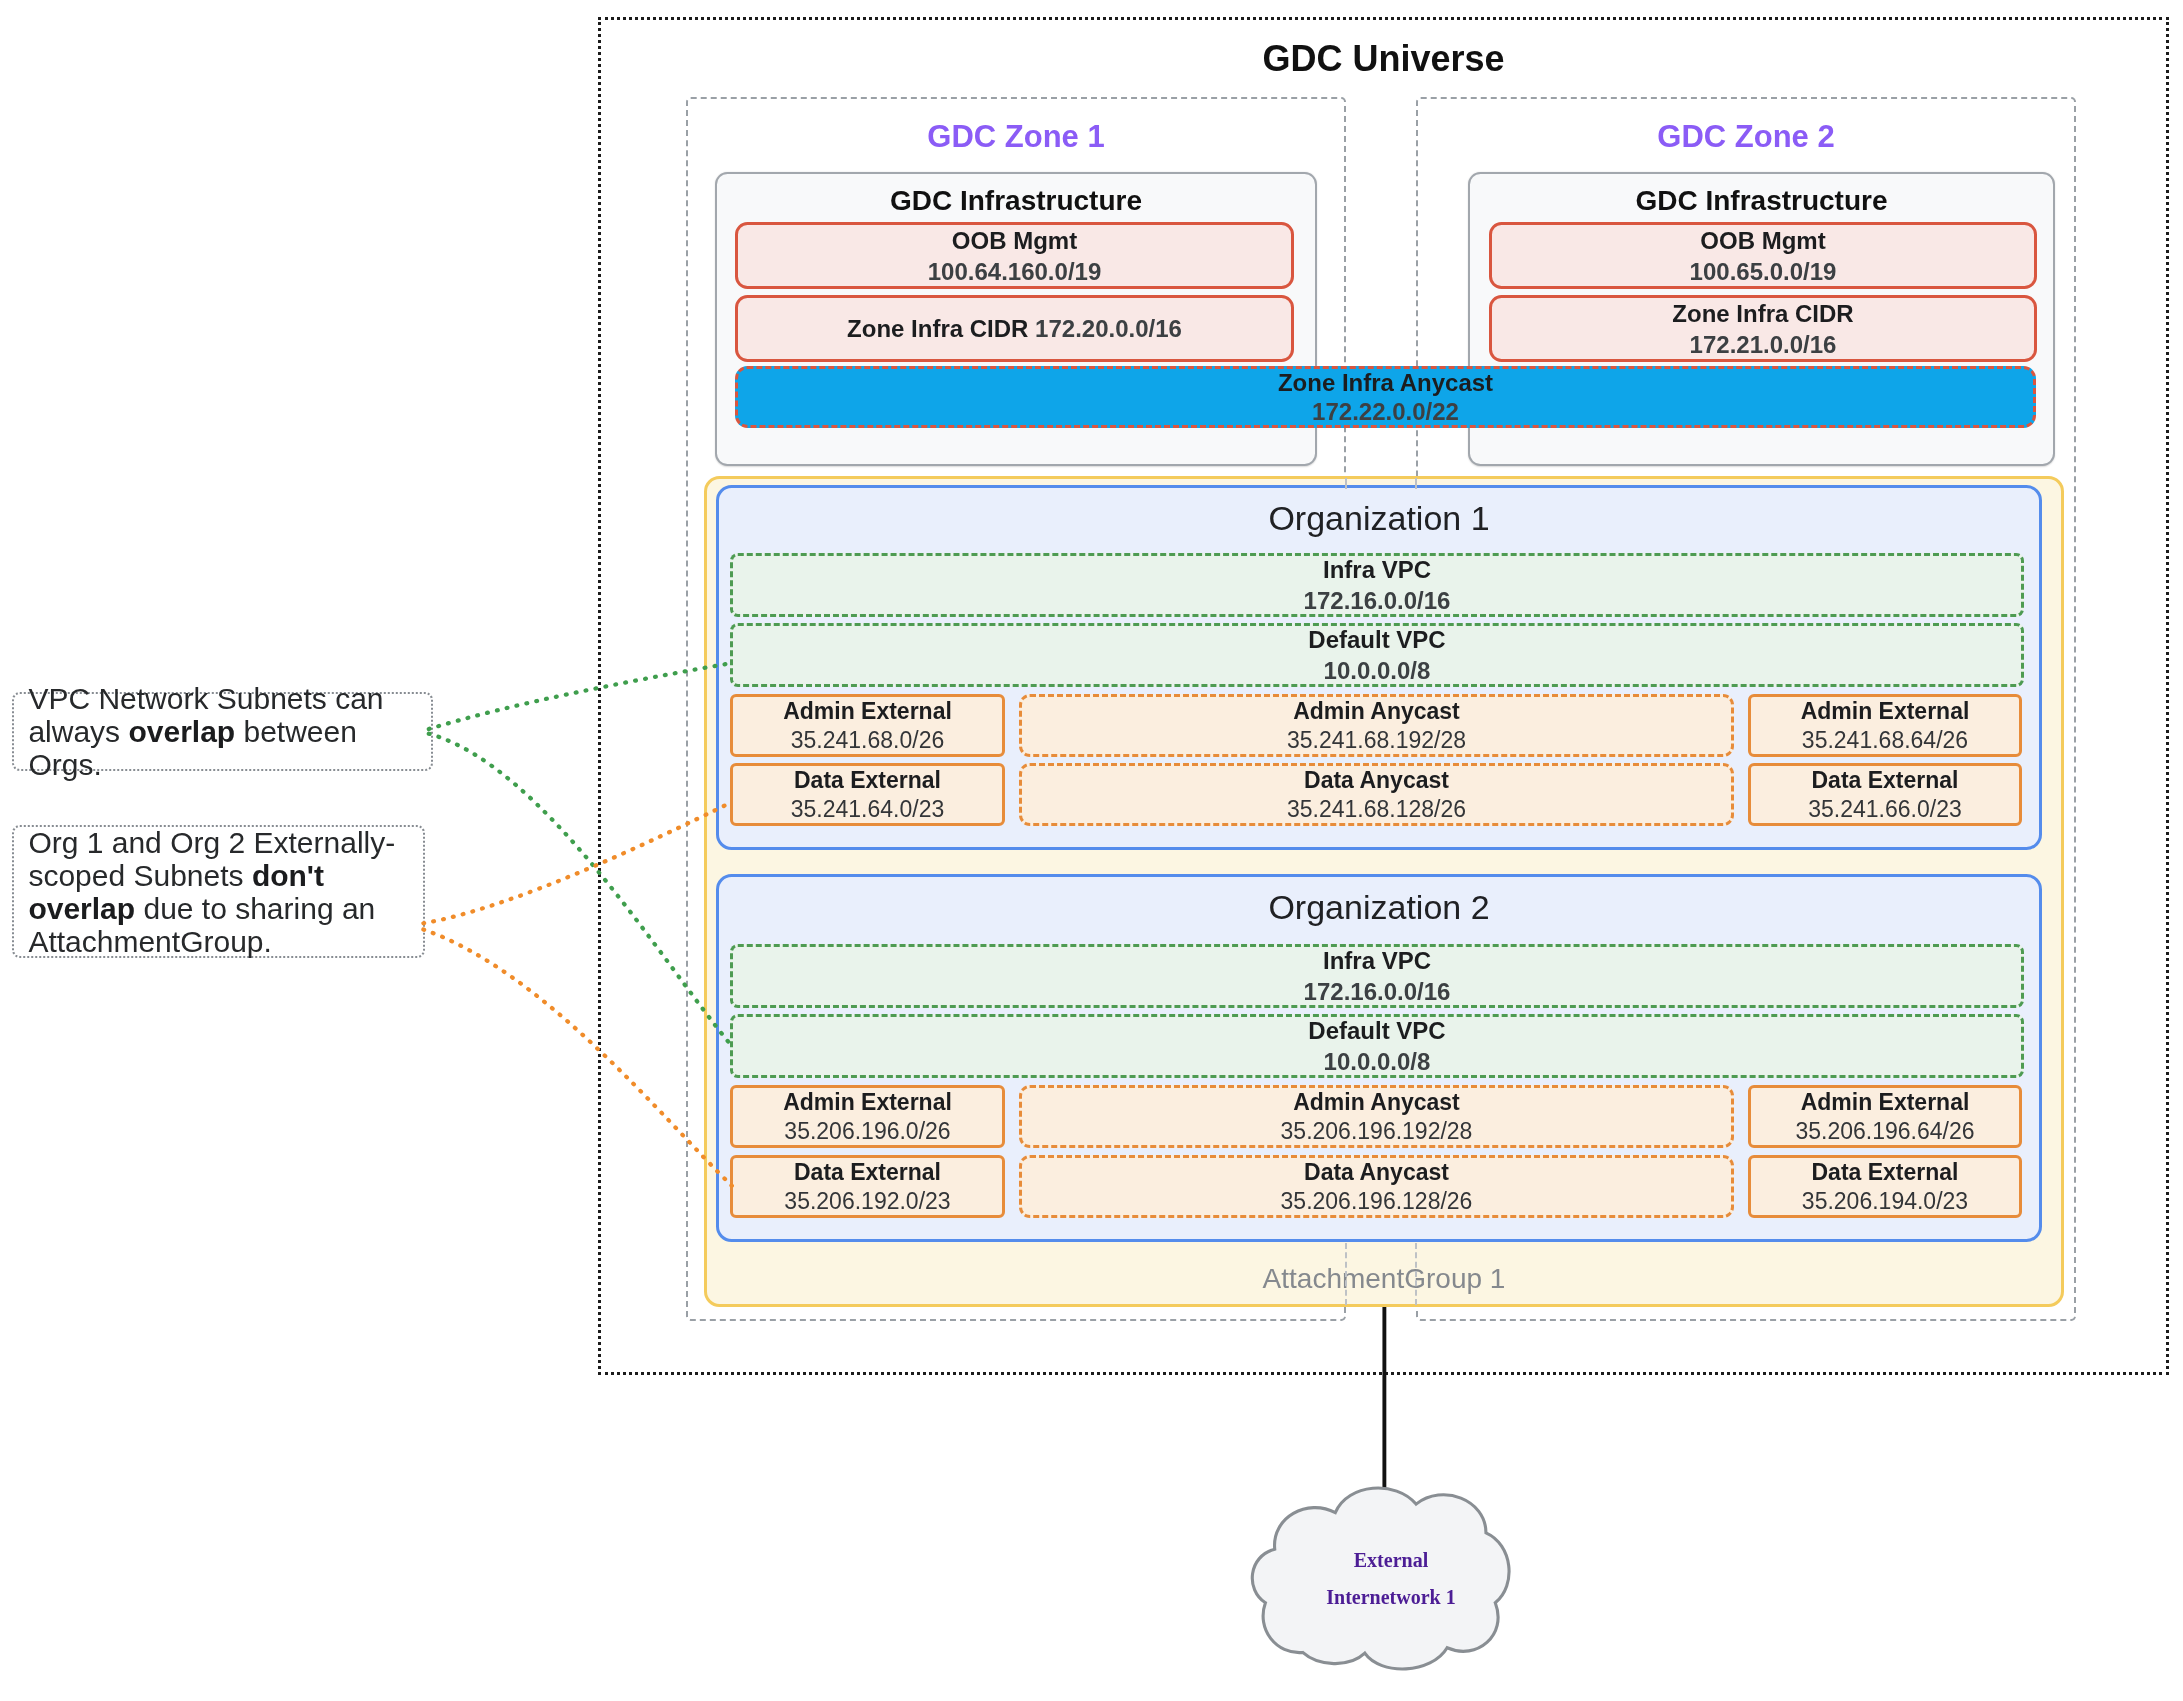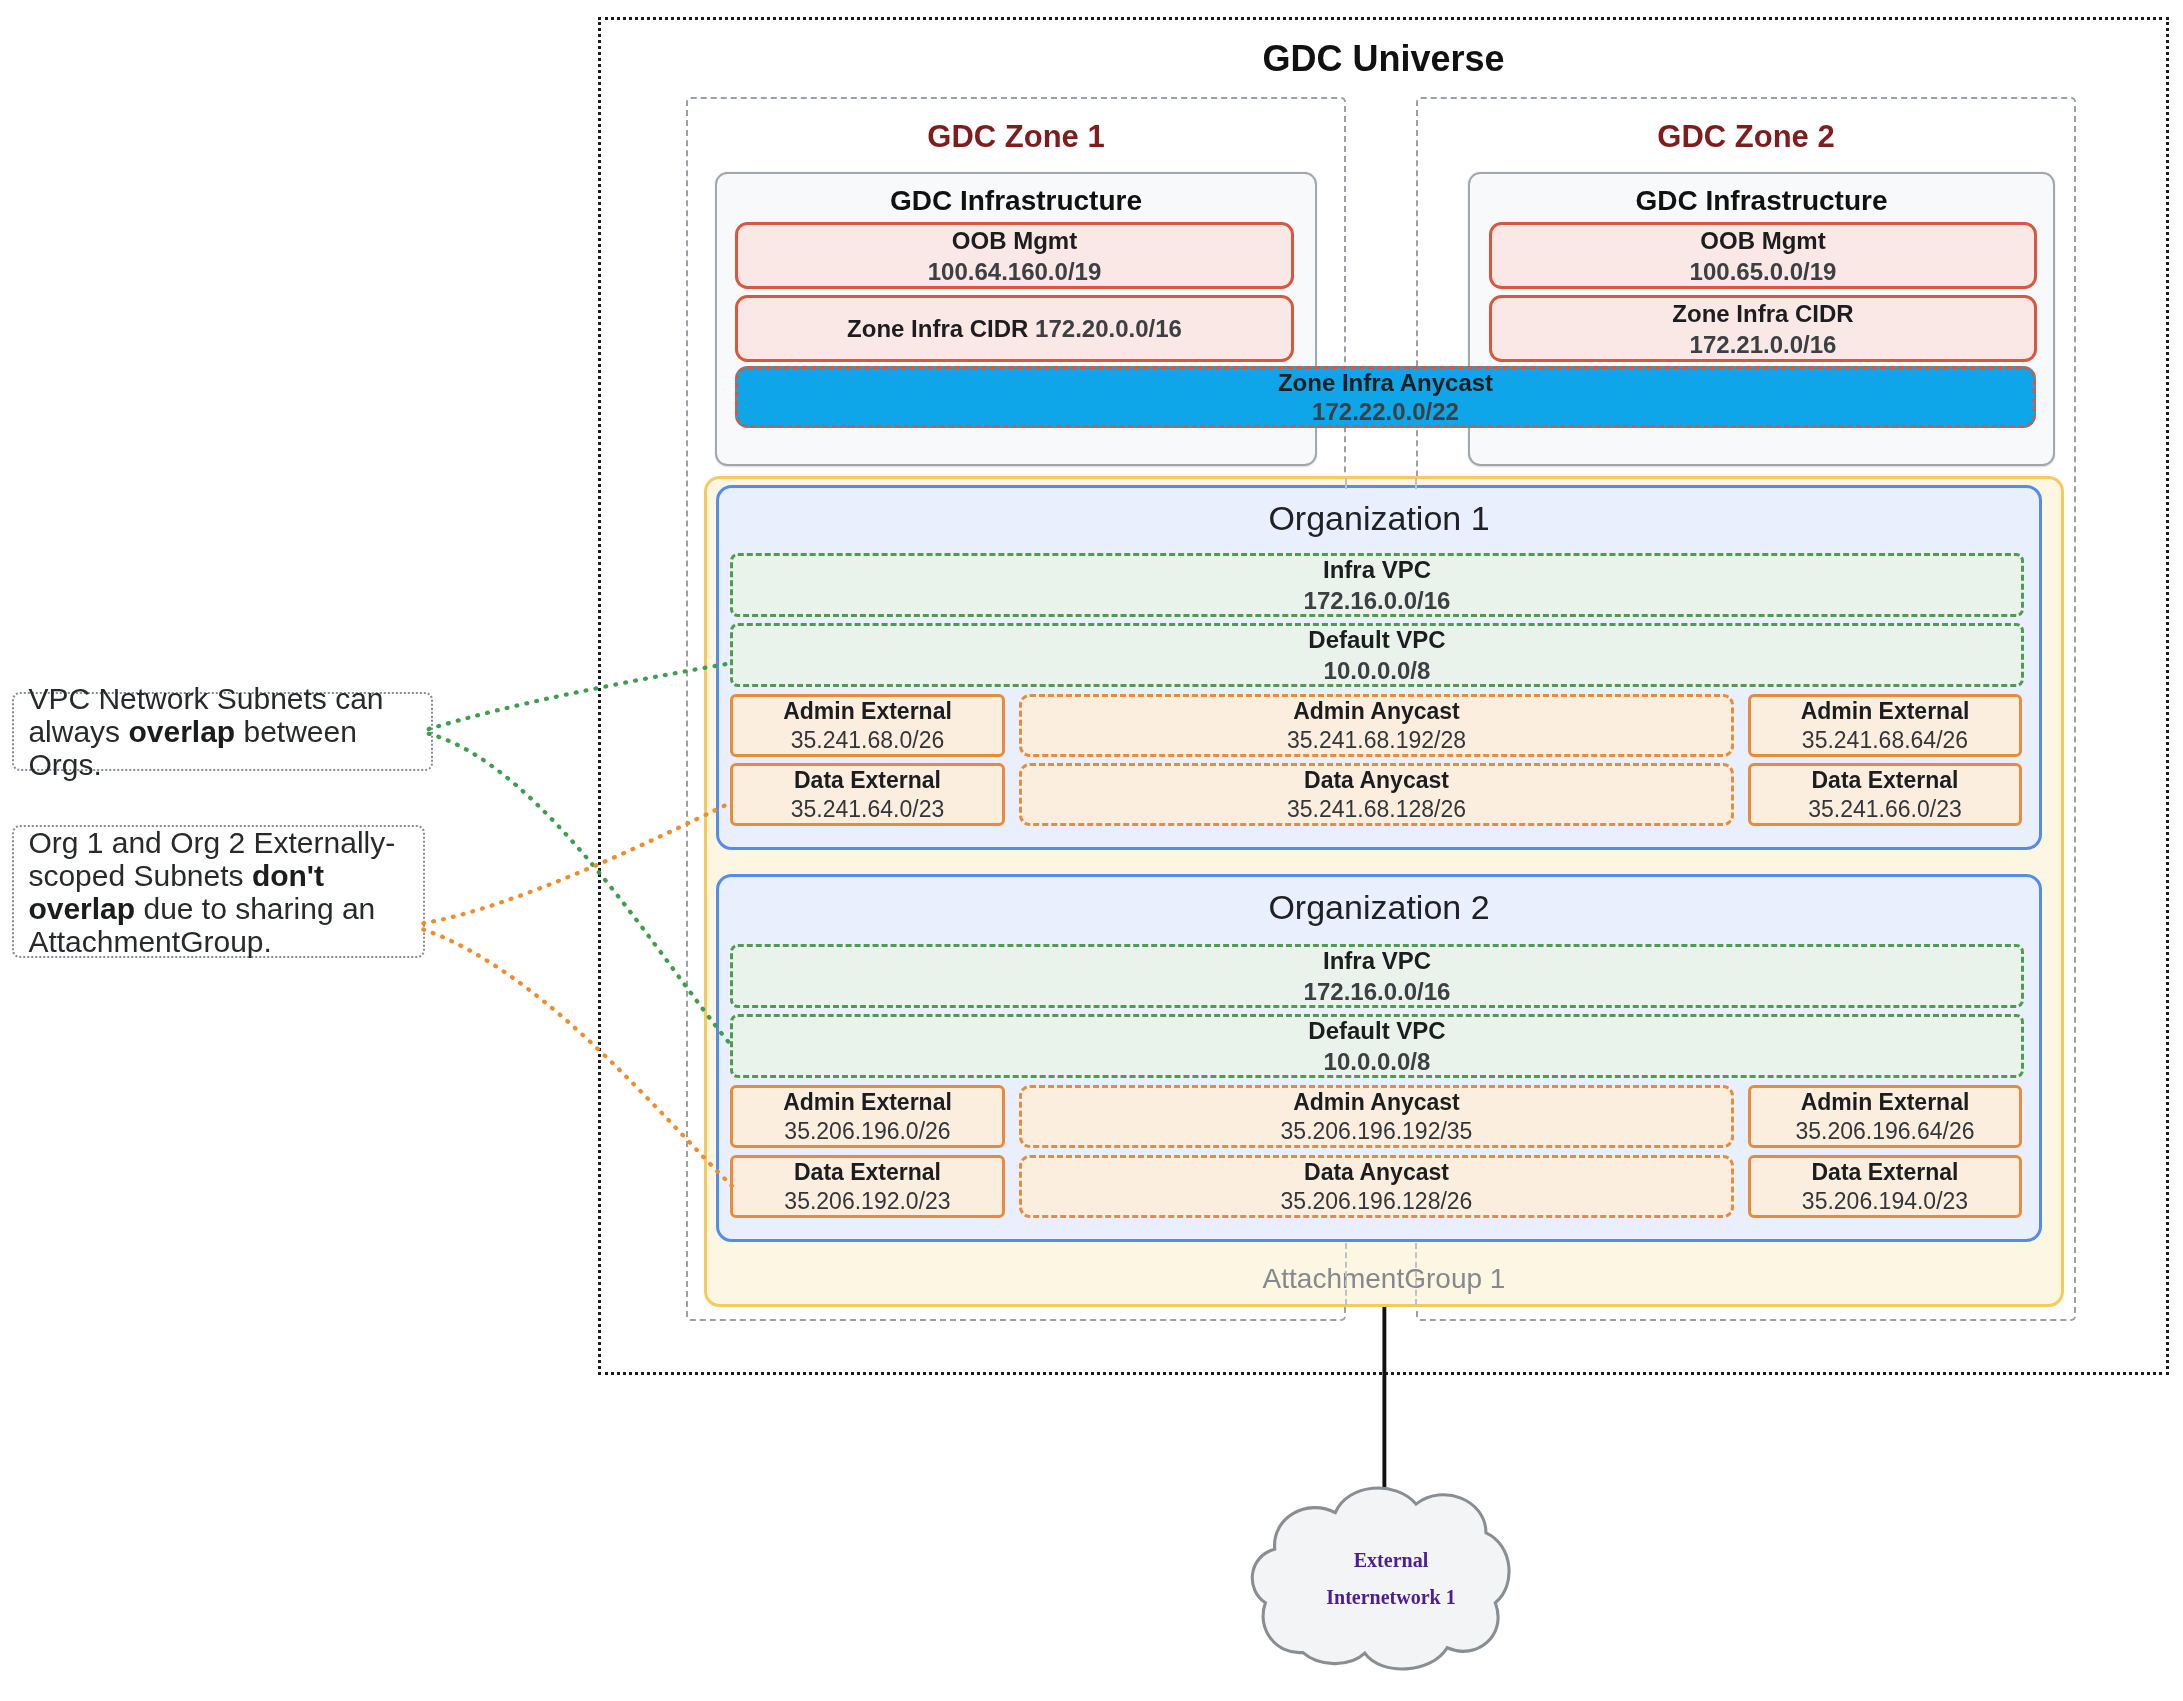--- a/index.html
+++ b/index.html
@@ -17,21 +17,21 @@
   .green-dashed{background:#E9F3EB;border:3.1px dashed #4E9B52;border-radius:7.8px;}
   .orange-solid{background:#FBEEDF;border:3.1px solid #E78C3A;border-radius:6px;}
   .orange-dashed{background:#FBEEDF;border:3.1px dashed #E78C3A;border-radius:11px;}
   .blue-box{background:#E9EFFC;border:3.9px solid #548CEC;border-radius:15.5px;}
   .yellow-box{background:#FCF6E2;border:3.1px solid #F4CB5C;border-radius:15.5px;}
   .ann-box{background:#ffffff;border:2.3px dotted #878C92;border-radius:7.8px;}
   .dash-seg{border-left:2.3px dashed #BEC2C6;width:0;}
 
   
   .t-universe{font-size:36px;font-weight:700;color:#111111;}
-  .t-zone{font-size:31px;font-weight:700;color:#7f1d1d;}
+  .t-zone{font-size:31px;font-weight:700;color:#8b5cf6;}
   .t-infra{font-size:28px;font-weight:700;color:#111111;}
   .t-org{font-size:34px;font-weight:400;color:#202124;}
   .lbl{font-size:24px;font-weight:700;color:#1c1d1f;line-height:31px;}
   .val{font-size:24px;font-weight:700;color:#3C4043;line-height:31px;text-align:right;}
   .lbl-s{font-size:23px;font-weight:700;color:#1c1d1f;line-height:29px;}
   .val-s{font-size:23px;font-weight:400;color:#333538;line-height:29px;}
   .t-attach{font-size:28px;font-weight:400;color:#85898E;}
   .t-cloud{font-size:20px;font-weight:700;color:#4c1d95;line-height:37px;font-family:Liberation Serif, serif;}
   .t-ann{font-size:30px;font-weight:400;color:#27292b;line-height:33px;}
   .t-ann b{font-weight:700;color:#1b1c1e;}
@@ -129,21 +129,21 @@
     <span class="lbl">Default VPC</span>
     <span class="val">10.0.0.0/8</span>
   </div>
 
   <div class="abs orange-solid cc" style="left:730px;top:1085px;width:275px;height:63px;">
     <span class="lbl-s">Admin External</span>
     <span class="val-s">35.206.196.0/26</span>
   </div>
   <div class="abs orange-dashed cc" style="left:1019px;top:1085px;width:715px;height:63px;">
     <span class="lbl-s">Admin Anycast</span>
-    <span class="val-s">35.206.196.192/35</span>
+    <span class="val-s">35.206.196.192/28</span>
   </div>
   <div class="abs orange-solid cc" style="left:1748px;top:1085px;width:274px;height:63px;">
     <span class="lbl-s">Admin External</span>
     <span class="val-s">35.206.196.64/26</span>
   </div>
 
   <div class="abs orange-solid cc" style="left:730px;top:1155px;width:275px;height:63px;">
     <span class="lbl-s">Data External</span>
     <span class="val-s">35.206.192.0/23</span>
   </div>

